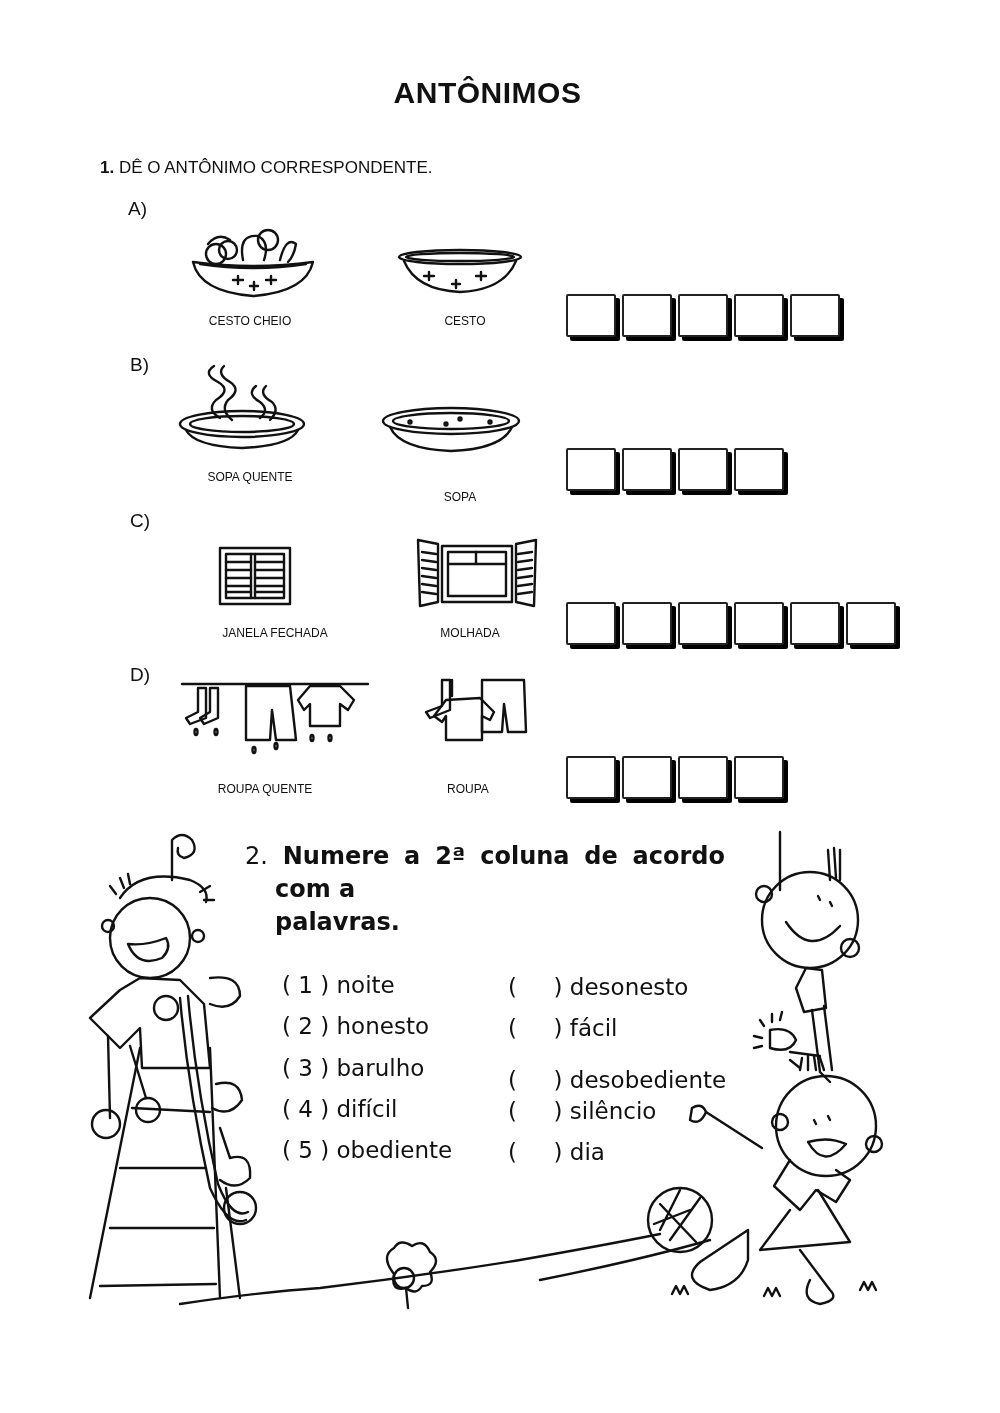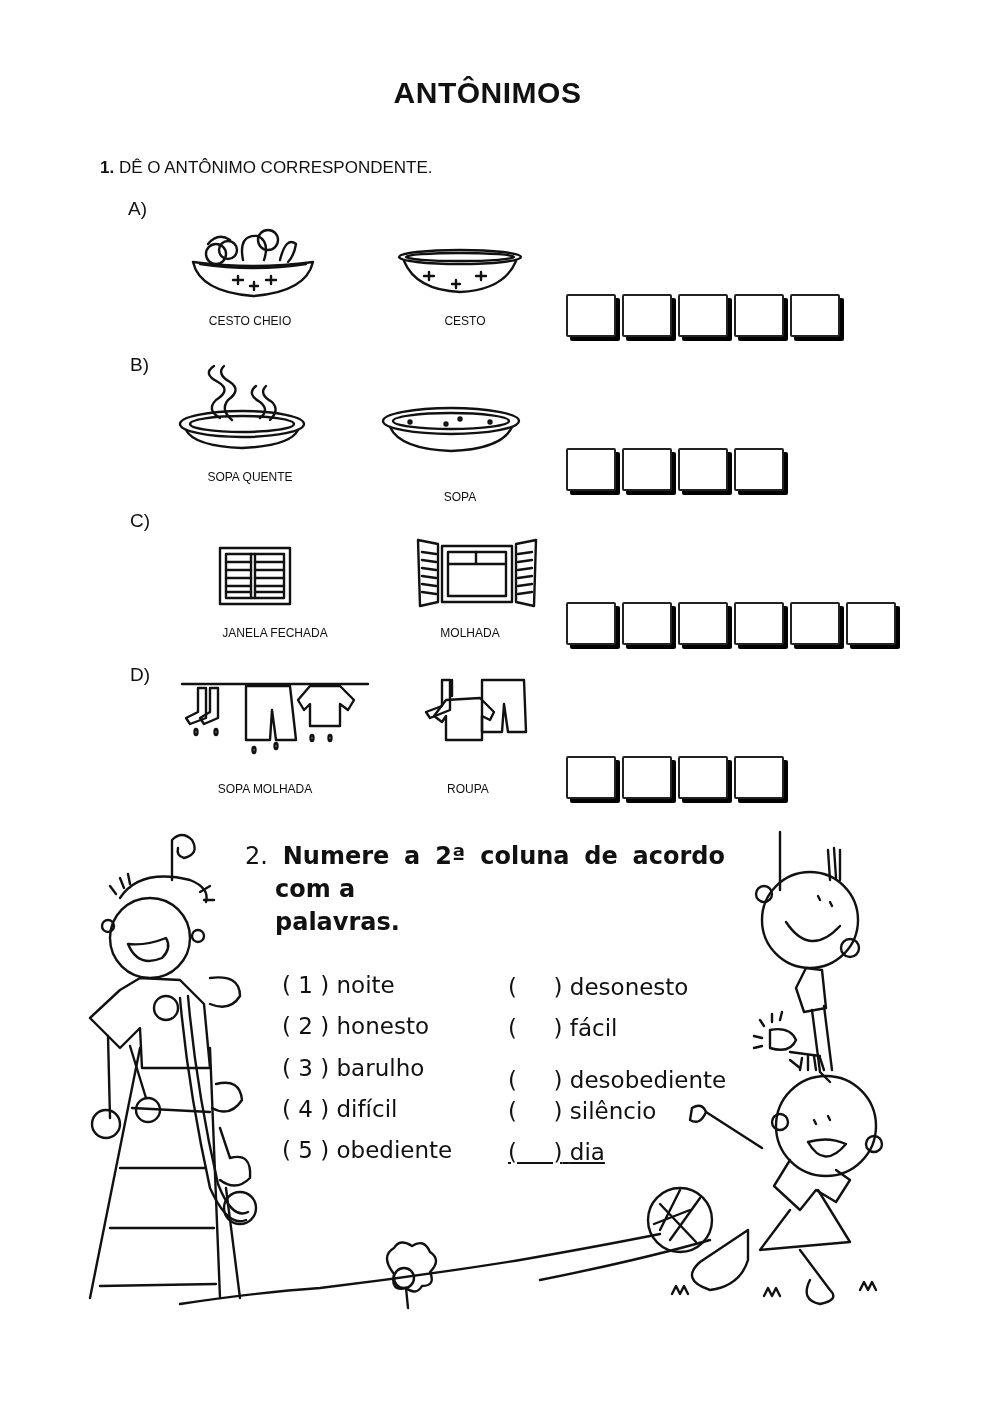--- a/index.html
+++ b/index.html
@@ -142,21 +142,21 @@
     <ellipse cx="96" cy="66" rx="1.5" ry="3"></ellipse>
   <ellipse cx="132" cy="58" rx="1.5" ry="3"></ellipse>
     <ellipse cx="150" cy="58" rx="1.5" ry="3"></ellipse>
 </svg>
 <svg style="left:420px; top:676px;" width="120" height="70" viewBox="0 0 120 70">
   <path d="M22 4 L22 30 L6 36 L10 42 L30 34 L30 4 Z"></path>
   <path d="M32 4 L32 20"></path>
   <path d="M62 4 L62 56 L82 56 L84 28 L88 56 L106 56 L104 4 Z"></path>
   <path d="M26 24 L14 40 L22 46 L26 40 L26 64 L62 64 L62 40 L70 44 L74 36 L60 22 Z"></path>
 </svg>
-<div class="abs caption" style="left:150px; width:230px; top:782px;">SOPA MOLHADA</div>
+<div class="abs caption" style="left:150px; width:230px; top:782px;">ROUPA QUENTE</div>
 <div class="abs caption" style="left:408px; width:120px; top:782px;">ROUPA</div>
 <div class="abs boxes" style="left:566px; top:756px;">
   <div class="box"></div>
   <div class="box"></div>
   <div class="box"></div>
   <div class="box"></div>
 </div>
 
 <div class="abs q2">
   <span class="indent"><span class="num">2.</span> <span>Numere a 2ª coluna de acordo com a</span></span>
@@ -166,21 +166,21 @@
 <div class="match-row" style="left:282px; top:972px;"><span>( 1 )</span> <span>noite</span></div>
 <div class="match-row" style="left:282px; top:1013px;"><span>( 2 )</span> <span>honesto</span></div>
 <div class="match-row" style="left:282px; top:1055px;"><span>( 3 )</span> <span>barulho</span></div>
 <div class="match-row" style="left:282px; top:1096px;"><span>( 4 )</span> <span>difícil</span></div>
 <div class="match-row" style="left:282px; top:1137px;"><span>( 5 )</span> <span>obediente</span></div>
 
 <div class="match-row" style="left:508px; top:974px;"><span style="white-space:pre;">(     )</span> <span>desonesto</span></div>
 <div class="match-row" style="left:508px; top:1015px;"><span style="white-space:pre;">(     )</span> <span>fácil</span></div>
 <div class="match-row" style="left:508px; top:1067px;"><span style="white-space:pre;">(     )</span> <span>desobediente</span></div>
 <div class="match-row" style="left:508px; top:1098px;"><span style="white-space:pre;">(     )</span> <span>silêncio</span></div>
-<div class="match-row" style="left:508px; top:1139px;text-decoration:underline;"><span style="white-space:pre;">(     )</span> <span>dia</span></div>
+<div class="match-row" style="left:508px; top:1139px;"><span style="white-space:pre;">(     )</span> <span>dia</span></div>
 
 <svg style="left:80px; top:828px;" width="190" height="480" viewBox="0 0 190 480">
   <path d="M92 52 L92 12 Q102 2 112 12 Q120 26 104 30 Q96 28 98 20"></path>
   <path d="M40 70 Q60 40 110 52 Q130 60 126 74"></path>
   <path d="M36 66 l-6 -8 M44 60 l-4 -10 M50 56 l-2 -10 M120 64 l10 -6 M124 72 l10 0"></path>
   <circle cx="70" cy="110" r="40"></circle>
   <path d="M48 116 Q58 140 82 130 Q92 120 86 110 Q66 118 48 116 Z"></path>
   <circle cx="28" cy="98" r="6"></circle>
     <circle cx="118" cy="108" r="6"></circle>
   <path d="M60 150 L40 162 L10 190 L40 220 L60 200 L62 240 L130 240 L124 176 L100 152 Z"></path>

